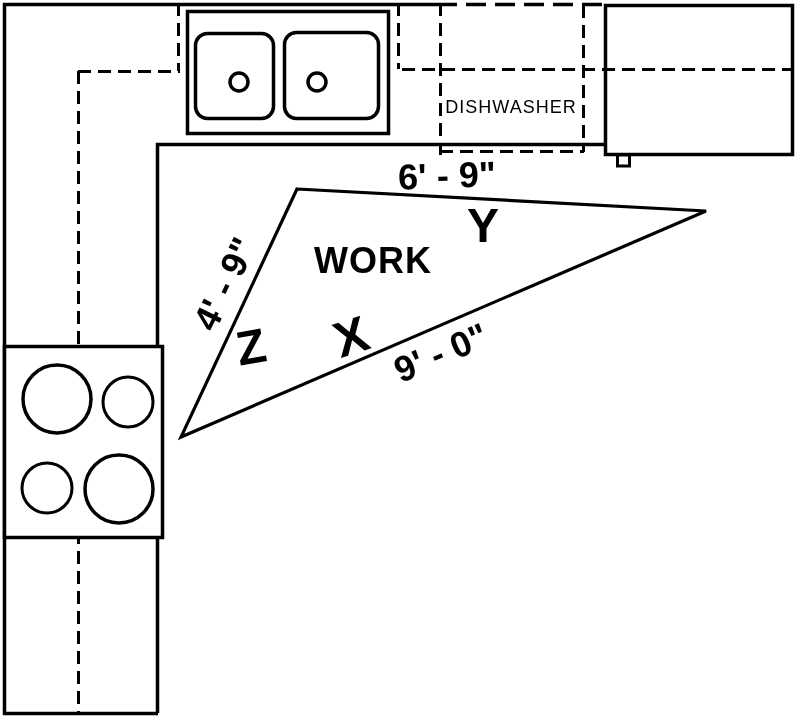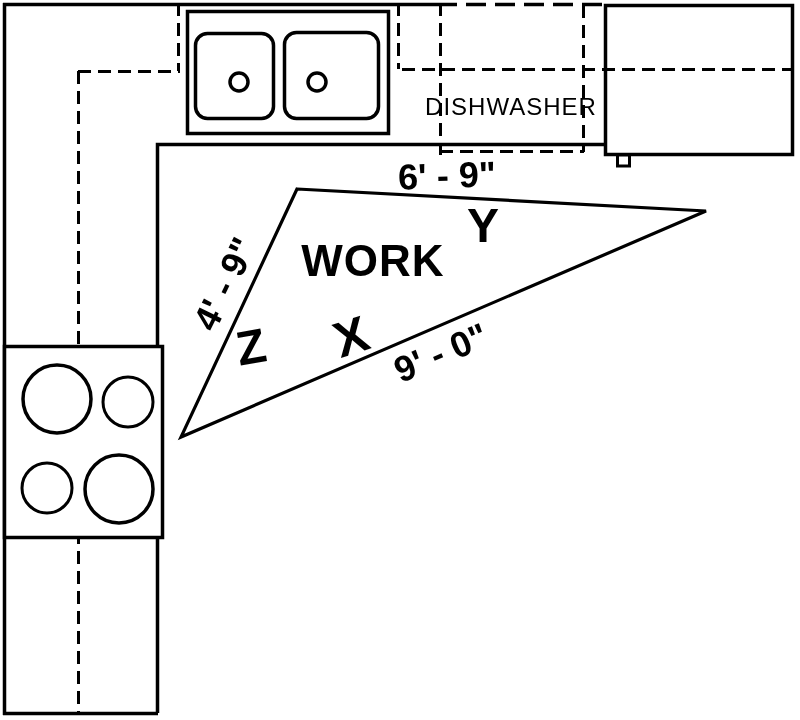--- a/index.html
+++ b/index.html
@@ -27,25 +27,25 @@
     font-weight: bold;
   }
   #label-dim-top    { left: 447px; top: 176px; transform: translate(-50%,-50%) rotate(-2deg); }
   #label-dim-left   { left: 225px; top: 284px; transform: translate(-50%,-50%) rotate(-64deg); }
   #label-dim-bottom { left: 441px; top: 353px; transform: translate(-50%,-50%) rotate(-23deg); }
   #label-vertex-y   { left: 483px; top: 225px; }
   #label-vertex-x   { left: 351px; top: 337px; font-size: 50px; transform: translate(-50%,-50%) rotate(-18deg); }
   #label-vertex-z   { left: 251px; top: 347px; transform: translate(-50%,-50%) rotate(-10deg); }
   #label-dishwasher {
     left: 511px; top: 107px;
-    font-size: 24px; font-weight: 400; letter-spacing: 1px;
+    font-size: 18px; font-weight: 400; letter-spacing: 1px;
   }
   #label-title {
     left: 373px; top: 261px;
-    font-size: 44px; font-weight: bold;
+    font-size: 36px; font-weight: bold;
     letter-spacing: 1px;
     text-align: center;
     line-height: 40px;
   }
 </style>
 </head>
 <body>
 
 <div id="stage">
 

